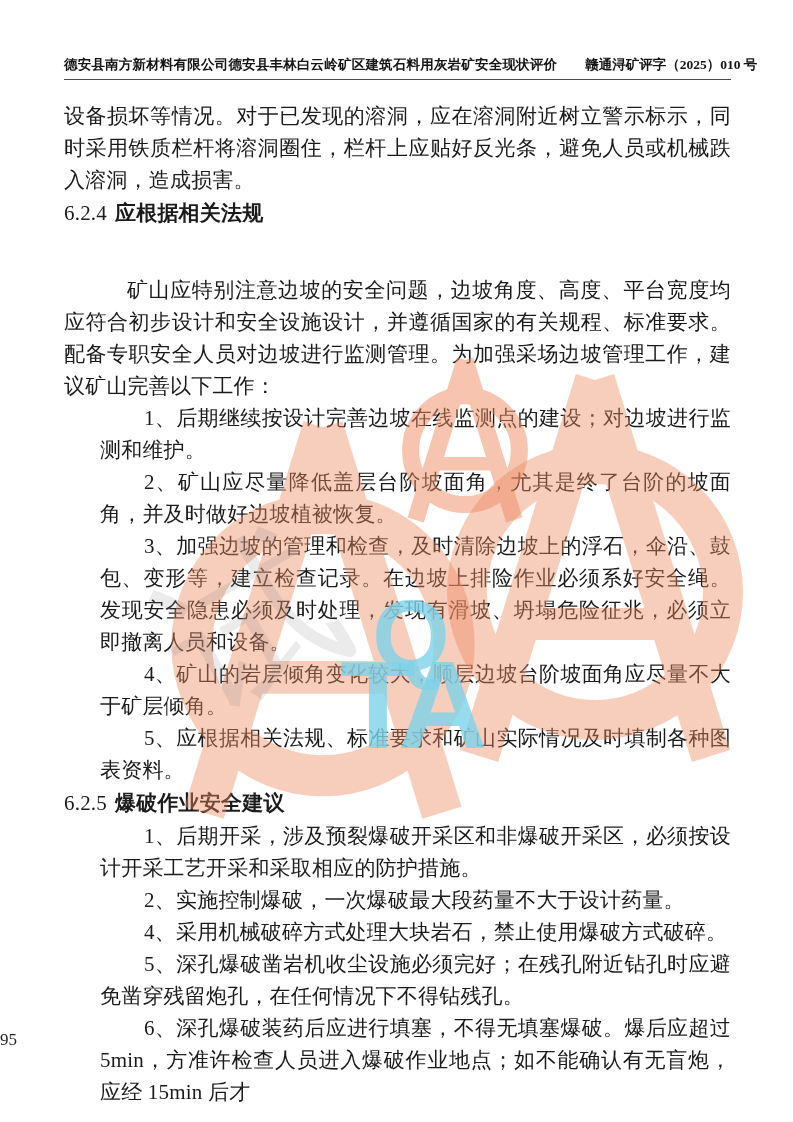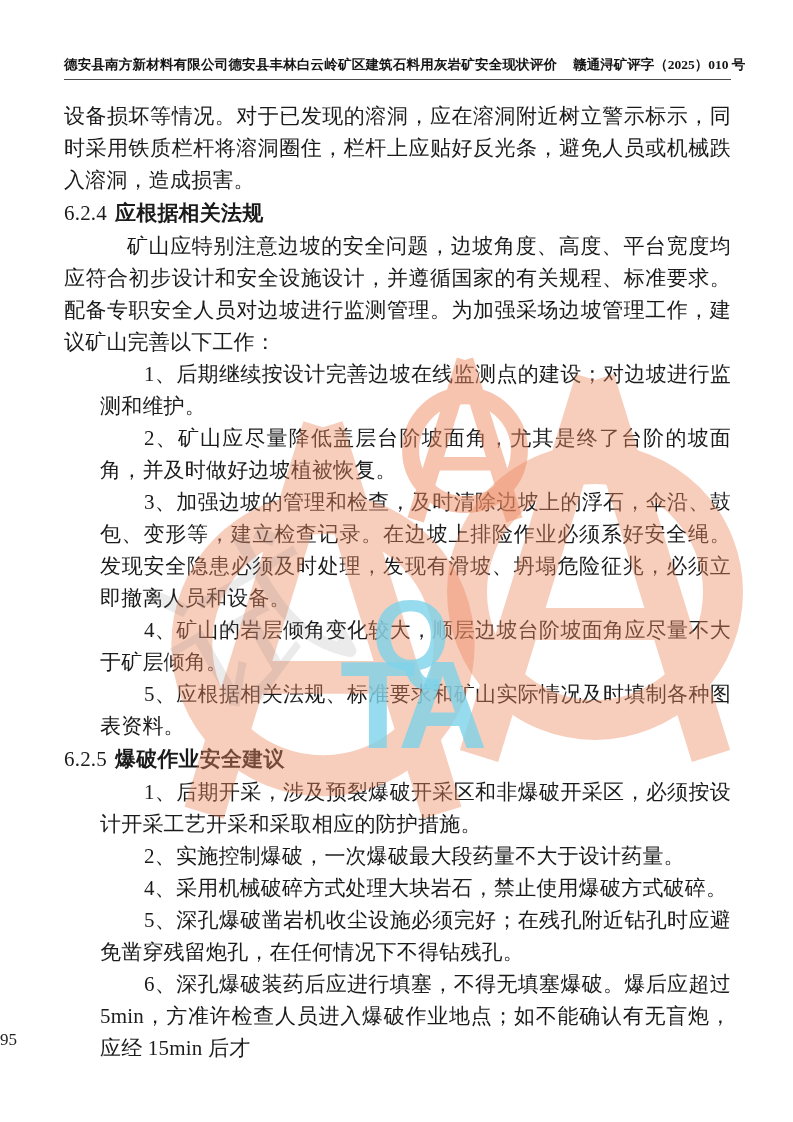--- a/index.html
+++ b/index.html
@@ -10,30 +10,30 @@
     color:#1b1b1b;
   }
   
   .header {
     position:absolute; top:56px; left:64px; right:62px;
     display:flex; justify-content:space-between; 
     border-bottom:1.5px solid #4a4a4a; padding-bottom:5px;
     font-size:13.5px; font-weight:bold; color:#151515; white-space:nowrap;
   }
   .header .h-left { letter-spacing:0.2px; }
-  .header .h-right { margin-left:16px; }
+  .header .h-right { margin-left:28px; }
   
   .bodytext {
     position:absolute; top:100px; left:64px; width:667px;
     font-size:21px; line-height:32px; text-align:justify;
     word-break:break-all; letter-spacing:0.2px;
   }
   .para { margin:0; }
   .para.indent { text-indent:2.1em;margin-left:36px; }
-  .para.indent-wide { text-indent:3em; }
+  .para.indent-wide { text-indent:3em;margin-top:44px; }
   .heading { margin:0; font-size:21px; line-height:33px; font-weight:bold; }
   .heading .h-num { font-family:"Liberation Serif",serif; font-weight:400; margin-right:8px; }
   .heading .h-txt { font-family:"Liberation Sans","DejaVu Sans",sans-serif; font-weight:700; }
   
   .footer {
     position:absolute; top:1030px; left:0; width:100%;
     text-align:left; font-size:17px; color:#222;
   }
   
   .wm { position:absolute; inset:0; pointer-events:none; }

